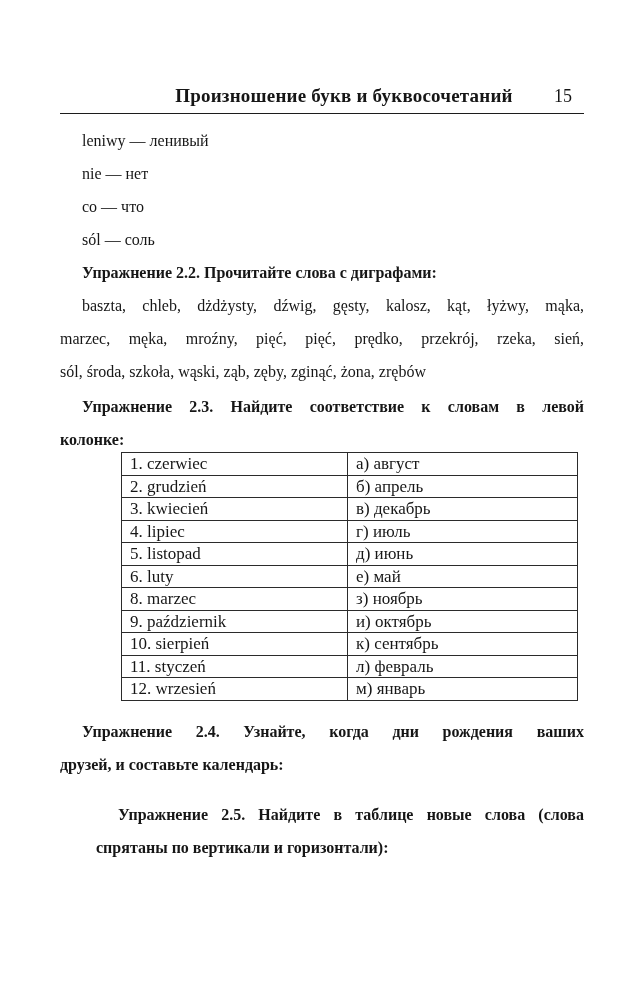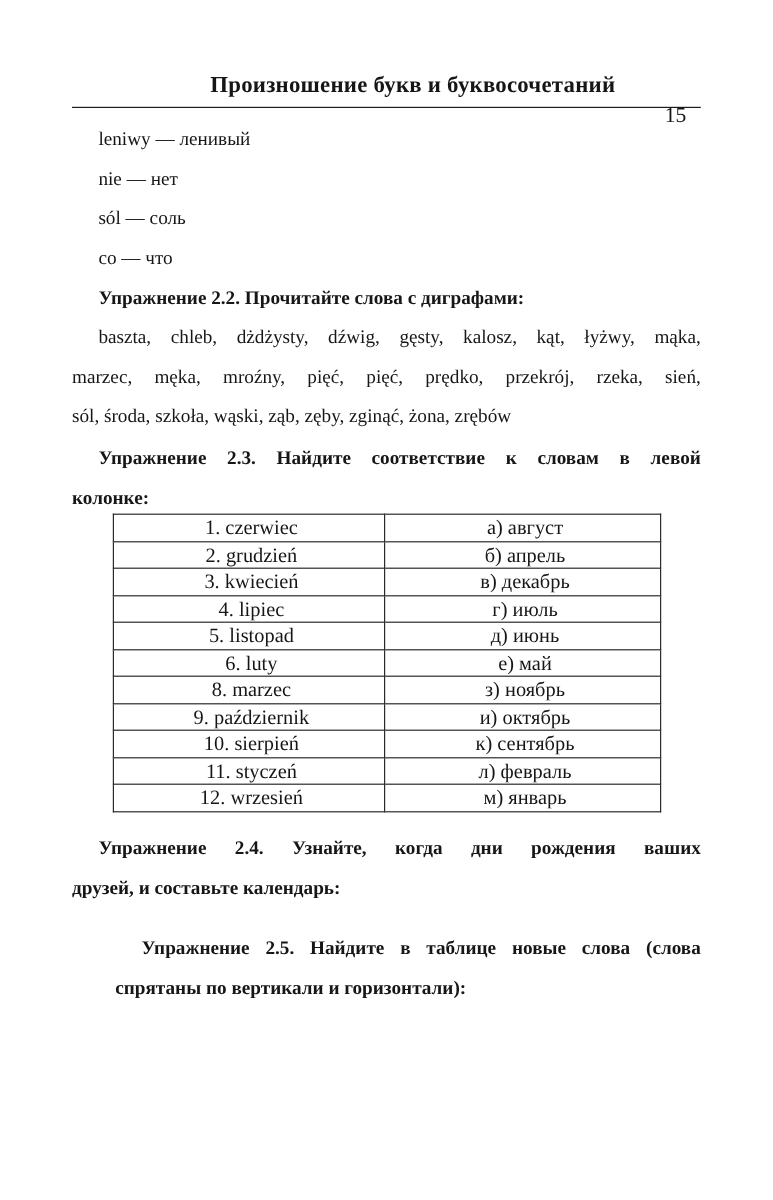--- a/index.html
+++ b/index.html
@@ -15,21 +15,21 @@
     color: #161616;
     -webkit-font-smoothing: antialiased;
   }
   .content {
     width: 524px;
     margin: 0 auto;
   }
   
   .header {
     position: relative;
-    padding-top: 60px;
+    padding-top: 84px;
     height: 24px;
   }
   .header-title {
     text-align: center;
     font-weight: 700;
     font-size: 19px;
     line-height: 24px;
     transform: translateX(22px);
     letter-spacing: 0.2px;
   }
@@ -58,25 +58,24 @@
     text-align-last: justify;
   }
   .heading .line { font-weight: 700; }
   
   .vocab   { margin-top: 10px; }
   .h22     { margin-top: 0; }
   .words   { margin-top: 0; }
   .h23     { margin-top: 2px; }
   .match-table {
     margin-top: -4px;
-    margin-left: 34px;
+    margin-left: 61px;
     border-collapse: collapse;
     width: 430px;
     table-layout: fixed;
-    text-align: center;
   }
   .match-table td {
     border: 1px solid #2b2b2b;
     height: 21.5px;
     padding: 0 4px 0 8px;
     font-size: 17px;
     line-height: 21px;
     vertical-align: middle;
     overflow: hidden;
   }
@@ -95,22 +94,22 @@
   <div class="header">
     <div class="header-title">Произношение букв и буквосочетаний</div>
     <div class="page-number">15</div>
   </div>
 
   <div class="rule"></div>
 
   <div class="vocab">
       <div class="line indent">leniwy — ленивый</div>
       <div class="line indent">nie — нет</div>
+      <div class="line indent">co — что</div>
       <div class="line indent">sól — соль</div>
-      <div class="line indent">co — что</div>
     </div>
 
   <div class="heading h22">
       <div class="line indent">Упражнение 2.2. Прочитайте слова с диграфами:</div>
     </div>
 
   <div class="words">
       <div class="line indent just">baszta, chleb, dżdżysty, dźwig, gęsty, kalosz, kąt, łyżwy, mąka,</div>
       <div class="line just">marzec, męka, mroźny, pięć, pięć, prędko, przekrój, rzeka, sień,</div>
       <div class="line">sól, środa, szkoła, wąski, ząb, zęby, zginąć, żona, zrębów</div>

